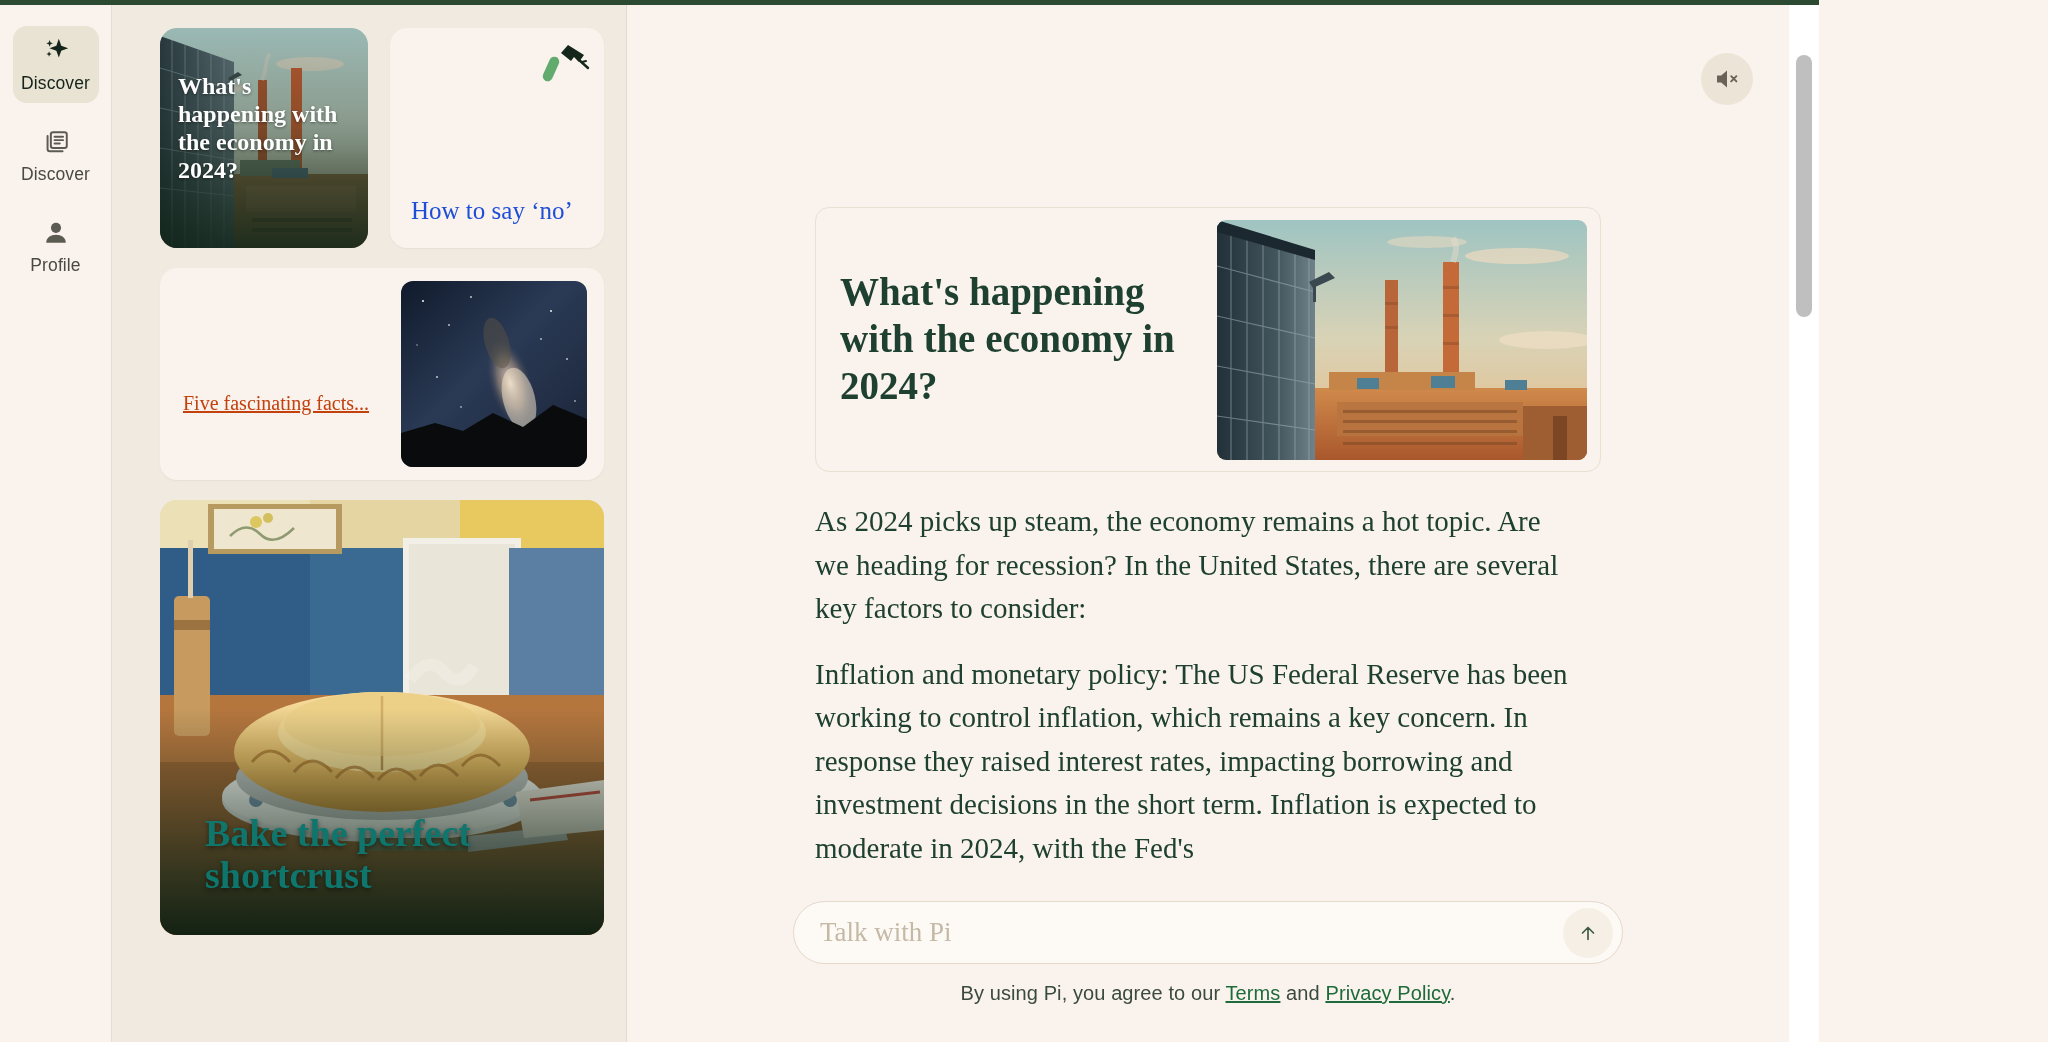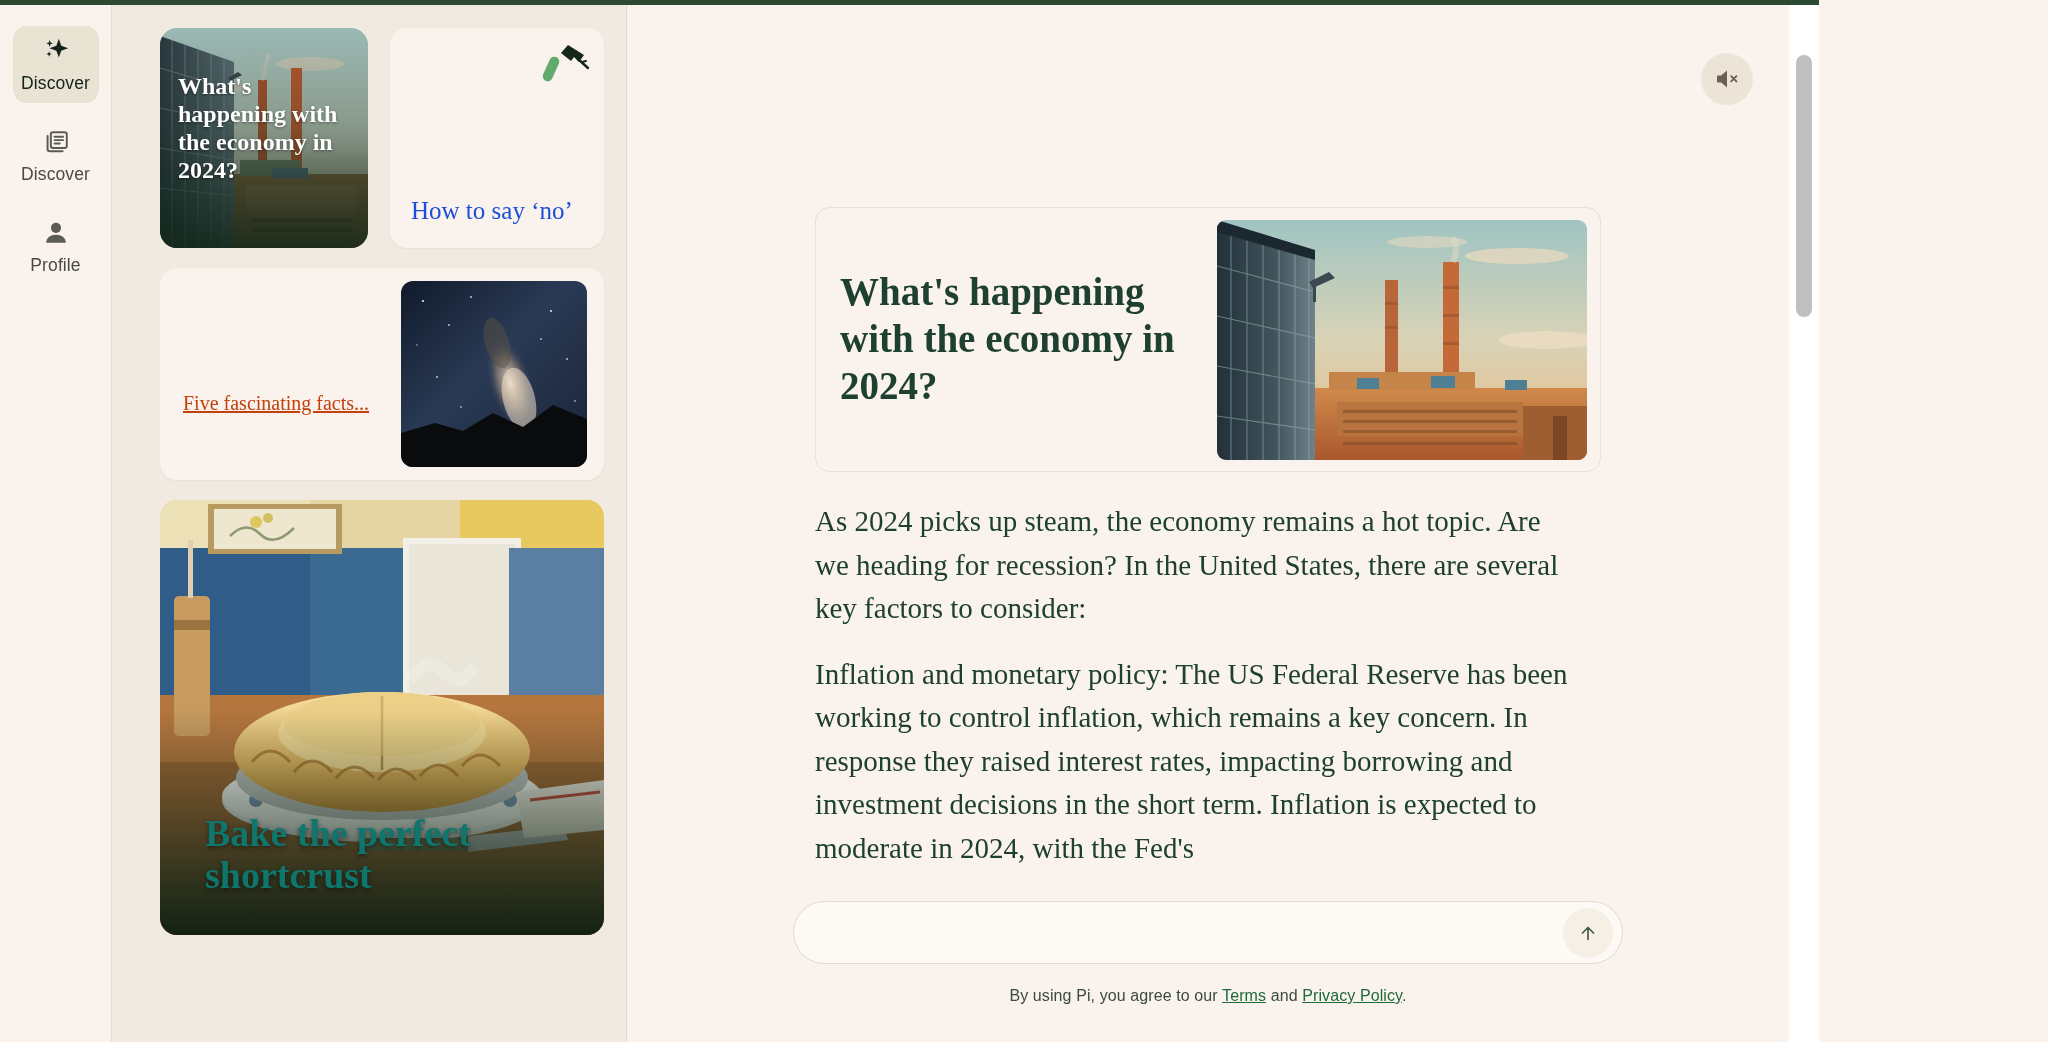--- a/index.html
+++ b/index.html
@@ -144,21 +144,21 @@
     font-family:"Liberation Serif", serif; font-size:27px; color:#1e4030;
   }
   .composer-input::placeholder { color:#c5b9a6; }
   .send-btn {
     position:absolute; right:9px; top:6px; width:50px; height:50px; border-radius:50%;
     background:#f6efe6; border:none; cursor:pointer;
     display:flex; align-items:center; justify-content:center;
   }
   .footer {
     position:absolute; bottom:37px; left:0; width:830px; margin-left:-22px;
-    text-align:center; font-size:16px; color:#3a4a3c; letter-spacing:.1px;
+    text-align:center; font-size:20px; color:#3a4a3c; letter-spacing:.1px;
   }
   .footer a { color:#1d6b3a; text-decoration:underline; }
 
   
   .fade {
     position:absolute; left:0; right:0; bottom:0; height:158px;
     background:linear-gradient(to bottom, rgba(250,242,236,0) 0%, #faf2ec 42%);
     pointer-events:none;
   }
 
@@ -476,20 +476,21 @@
 
         <div class="body-text">
           <p>As 2024 picks up steam, the economy remains a hot topic. Are we heading for recession? In the United States, there are several key factors to consider:</p>
           <p>Inflation and monetary policy: The US Federal Reserve has been working to control inflation, which remains a key concern. In response they raised interest rates, impacting borrowing and investment decisions in the short term. Inflation is expected to moderate in 2024, with the Fed's</p>
         </div>
 
         <div class="fade"></div>
 
         <div class="composer-wrap">
           <div class="composer">
+            <input class="composer-input" type="text" placeholder="Talk with Pi" style="">
             <button class="send-btn">
               <svg viewBox="0 0 24 24" width="22" height="22" aria-hidden="true">
                 <path d="M12 19V6M12 6l-6 6M12 6l6 6" stroke="#3e5a44" stroke-width="1.8" fill="none" stroke-linecap="round" stroke-linejoin="round"></path>
               </svg>
             </button>
           </div>
         </div>
 
         <div class="footer">
           <span>By using Pi, you agree to our </span><a href="#">Terms</a><span> and </span><a href="#">Privacy Policy</a><span>.</span>

